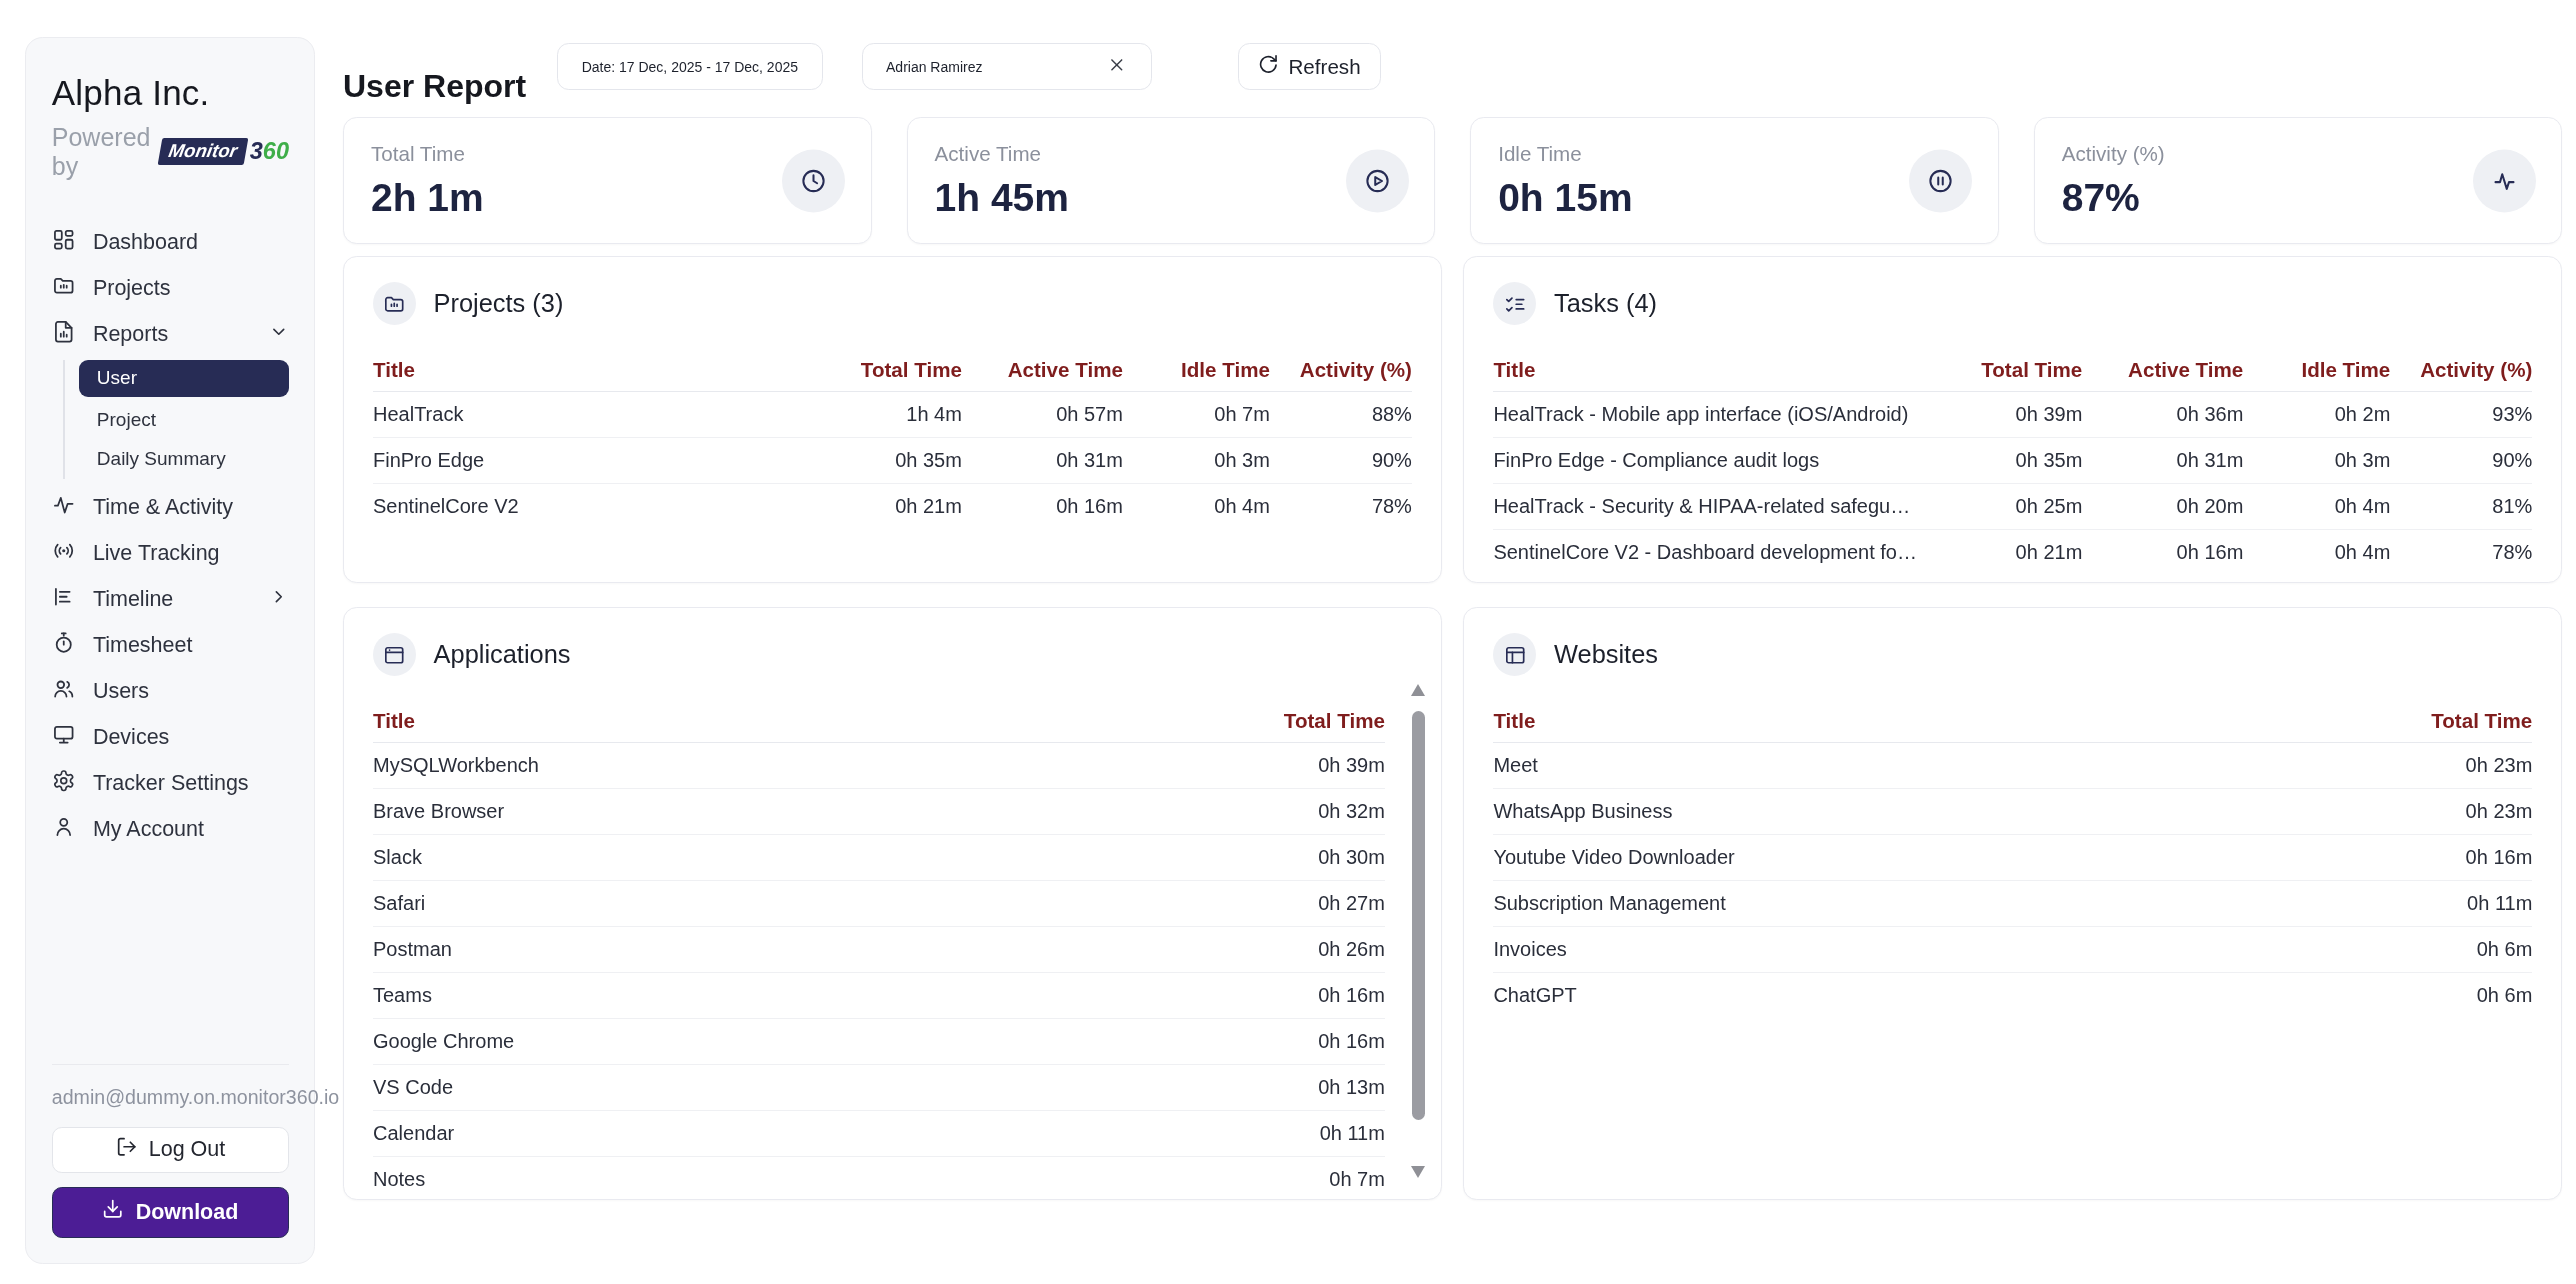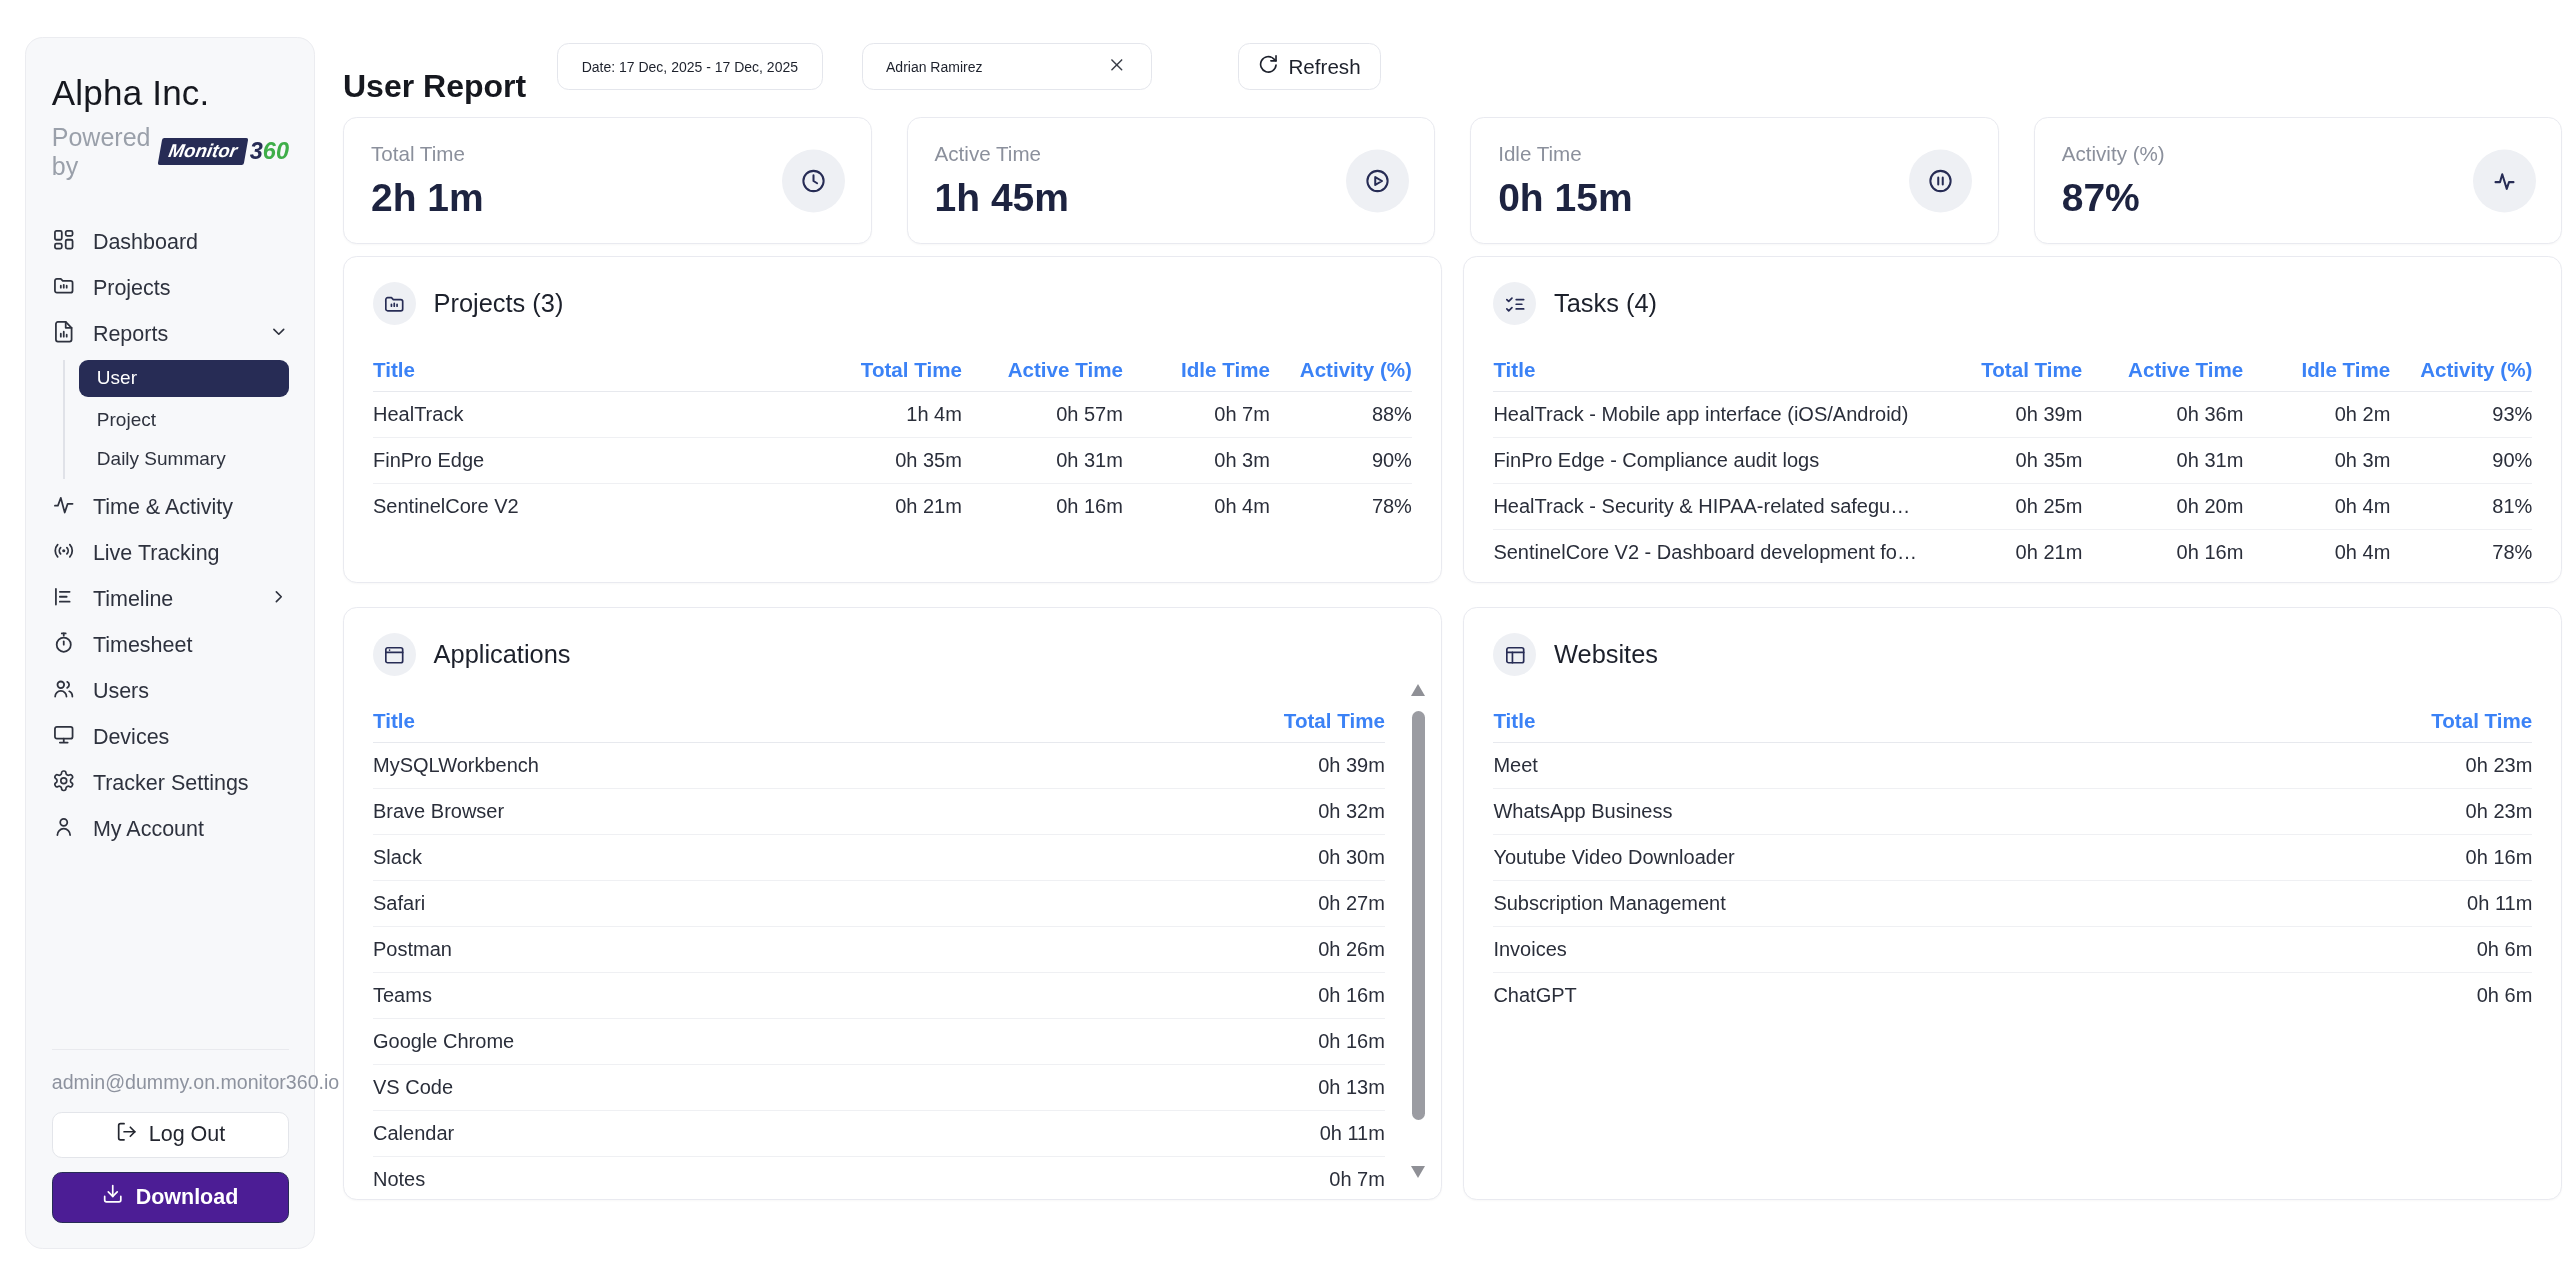--- a/index.html
+++ b/index.html
@@ -1,20 +1,20 @@
 <!DOCTYPE html>
 <html><head>
 <meta charset="utf-8">
 <style>
   * { box-sizing: border-box; margin: 0; padding: 0; }
   html,body { width: 2576px; height: 1284px; overflow: hidden;
     font-family: "Liberation Sans", sans-serif; background: #ffffff; color: #2a2e3a; }
 
   
-  .sidebar { position: absolute; left: 25.4px; top: 37px; bottom: 35px; width: 290px;
+  .sidebar { position: absolute; left: 25.4px; top: 37px; bottom: 20px; width: 290px;
     background: #f7f8fa; border: 1px solid #ebecf0; border-radius: 17.6px;
     padding: 35px 25.4px 25.4px 25.4px; display: flex; flex-direction: column; }
   .company { font-size: 35px; font-weight: 500; color: #16181f; letter-spacing: 0.2px; }
   .powered { display: flex; align-items: center; gap: 7.8px; margin-top: 9.8px; }
   .powered-label { font-size: 25px; color: #9aa0aa; }
   .logo { display: inline-flex; align-items: center; }
   .logo-m { background: #272c55; color: #fff; font-style: italic; font-weight: 800;
     font-size: 18.6px; padding: 2px 8.8px 2.9px 8.8px; transform: skewX(-10deg); border-radius: 2px; }
   .logo-3 { color: #272c55; font-style: italic; font-weight: 800; font-size: 23.5px; margin-left: 3.9px; }
   .logo-60 { color: #3fae49; font-style: italic; font-weight: 800; font-size: 23.5px; }
@@ -77,21 +77,21 @@
   .card-head { display: flex; align-items: center; gap: 17.6px; }
   .card-icon { width: 43px; height: 43px; border-radius: 50%; background: #eef0f4;
     display: flex; align-items: center; justify-content: center; color: #272c55; }
   .card-icon svg { width: 22.5px; height: 22.5px; }
   .card-title { font-size: 25.4px; font-weight: 500; color: #1c202b; }
 
   .thead, .trow { display: grid; align-items: center; }
   .grid5 .thead, .grid5 .trow { grid-template-columns: 1fr 147px 161px 147px 142px; }
   .grid2 .thead, .grid2 .trow { grid-template-columns: 1fr 166px; }
   .thead { margin-top: 23.5px; height: 43px; border-bottom: 1px solid #e7e9ee; }
-  .thead .cell { font-size: 20.6px; font-weight: 700; color: #3b82f6; }
+  .thead .cell { font-size: 20.6px; font-weight: 700; color: #7f1d1d; }
   .trow { height: 46px; border-bottom: 1px solid #eff0f3; }
   .trow:last-child { border-bottom: none; }
   .trow .cell { font-size: 20px; color: #2a2e3a; white-space: nowrap;
     overflow: hidden; text-overflow: ellipsis; }
   .cell { text-align: right; }
   .cell.c0 { text-align: left; padding-right: 15.7px; }
   .apps-table { margin-right: 27px; }
 
   
   .app-scrollbar { position: absolute; right: 13.7px; top: 76px; height: 494px; width: 17.6px; }

